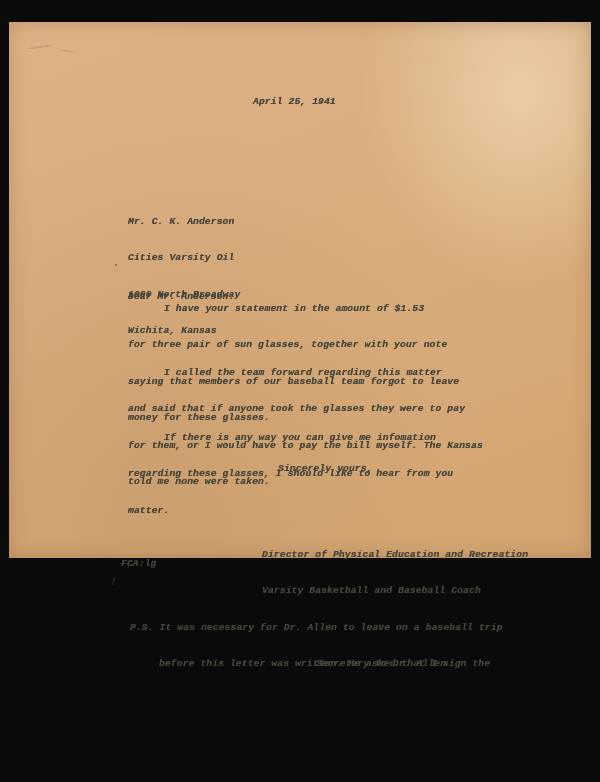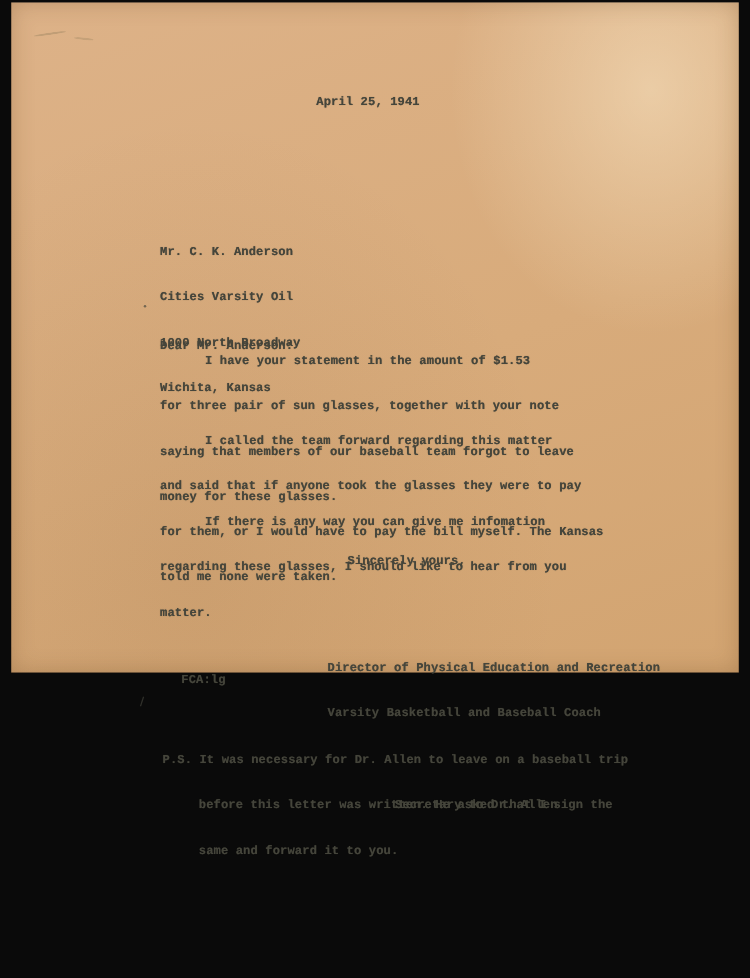--- a/index.html
+++ b/index.html
@@ -4,26 +4,27 @@
 <style>
   html,body{margin:0;padding:0;}
   body{
     width:600px;height:782px;
     background:#0a0a0a;
     font-family:"Liberation Mono","DejaVu Sans Mono",monospace;
     position:relative;overflow:hidden;
   }
   .scan{position:absolute;inset:0;background:#0a0a0a;}
   .paper{
-    position:absolute;left:9px;top:2px;width:582px;height:536px;
+    position:absolute;left:9px;top:22px;width:582px;height:536px;
     background:
       radial-gradient(ellipse 230px 280px at 88% 13%, rgba(255,241,211,0.45), rgba(255,241,211,0) 70%),
       radial-gradient(ellipse 420px 520px at 25% 85%, rgba(110,72,36,0.10), rgba(110,72,36,0) 70%),
       linear-gradient(160deg,#ddb288 0%,#d8ab7b 55%,#d2a471 100%);
     box-shadow:inset 0 0 18px rgba(90,55,20,0.25);
+    font-style:italic;
   }
   .txt{
     position:absolute;
     color:#45453b;
     font-size:9.7px;
     line-height:12.1px;
     font-weight:700;
     letter-spacing:0.1px;
     white-space:pre;
     text-shadow:0 0 0.6px rgba(66,66,56,0.8);
@@ -83,26 +84,25 @@
       <div>matter.</div>
     </div>
 
     <div class="txt" style="left:252px;top:441px;padding-left:17px;">Sincerely yours,</div>
 
     <div class="txt" style="left:253px;top:503px;">
       <div>Director of Physical Education and Recreation</div>
       <div>Varsity Basketball and Baseball Coach</div>
     </div>
 
-    <div class="txt" style="left:112px;top:536px;margin-left:24px;">FCA:lg</div>
+    <div class="txt" style="left:112px;top:536px;">FCA:lg</div>
 
     <div class="slash-mark"></div>
 
     <div class="txt" style="left:121px;top:576px;">
       <div>P.S. It was necessary for Dr. Allen to leave on a baseball trip</div>
       <div class="ps-indent">before this letter was written. He asked that I sign the</div>
-      <div class="ps-indent">same and forward it to you.</div>
     </div>
 
     <div class="txt" style="left:307px;top:636px;">Secretary to Dr. Allen</div>
 
   </div>
 </div>
 
 </body></html>

